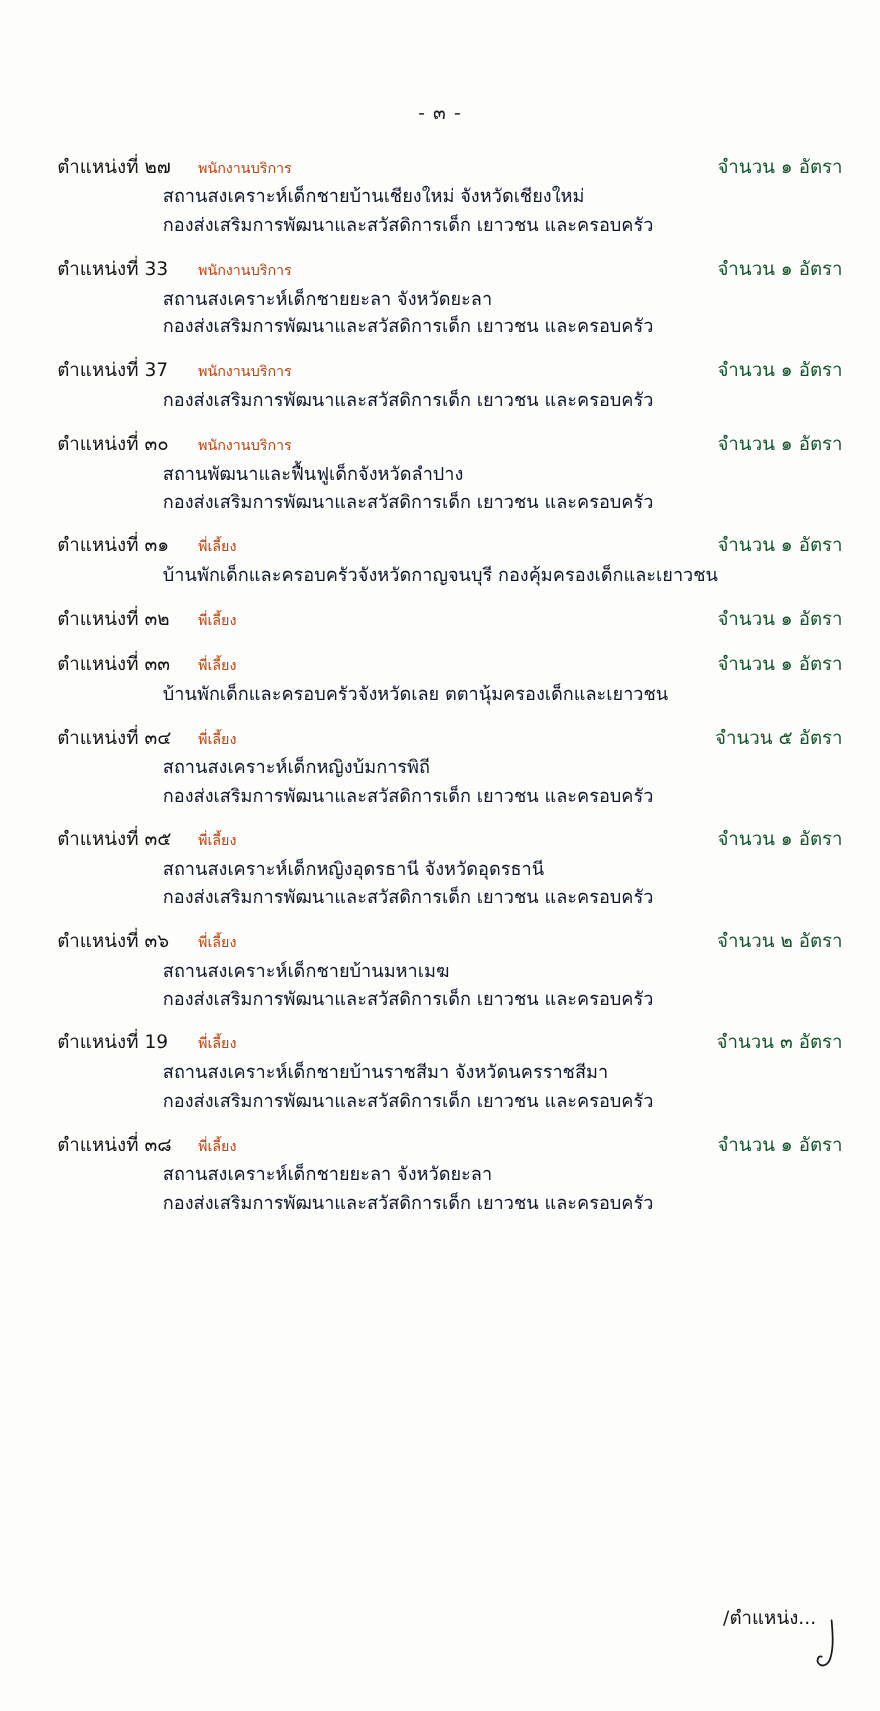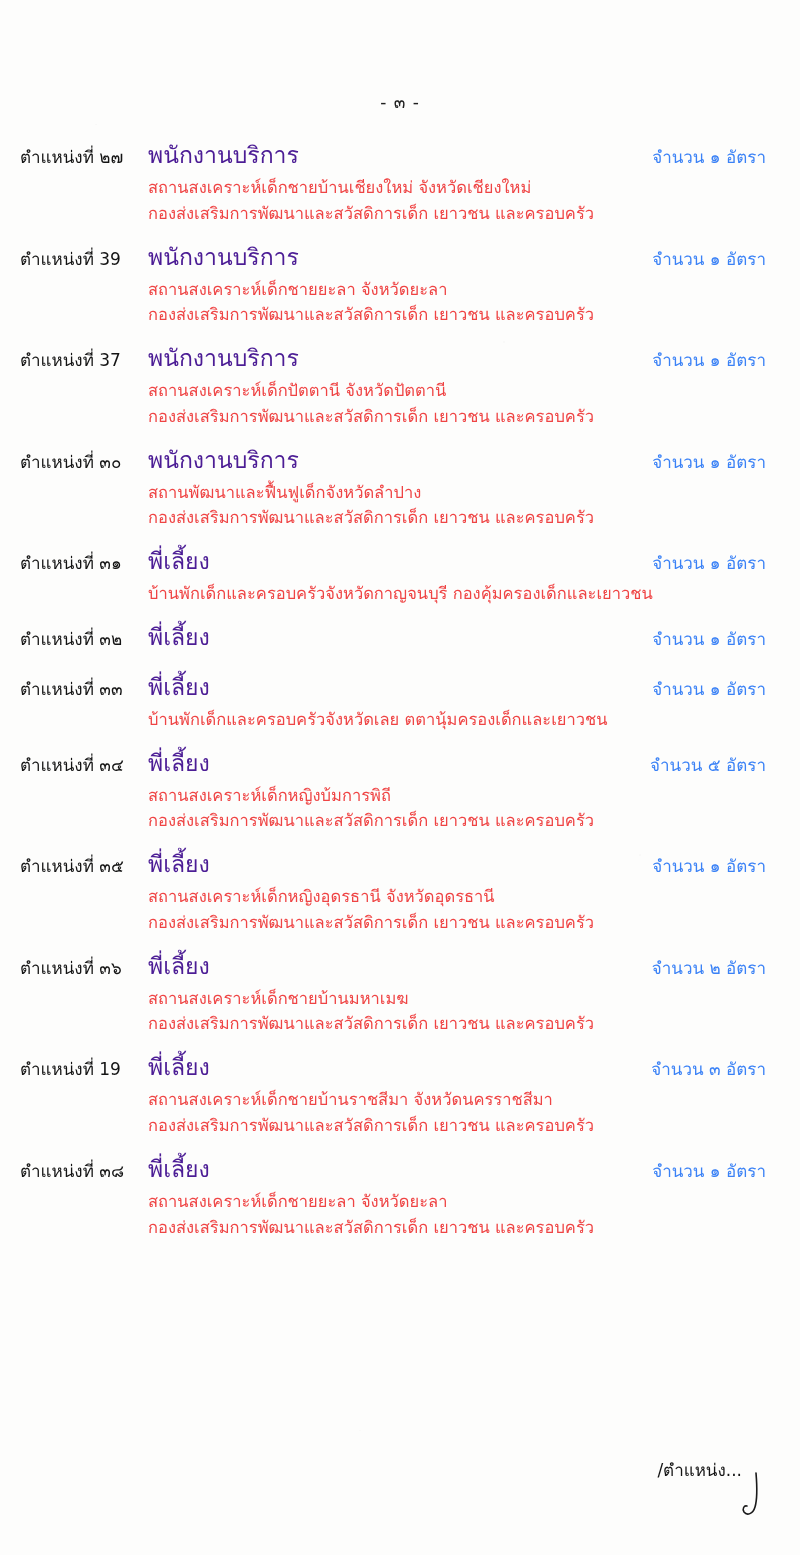--- a/index.html
+++ b/index.html
@@ -46,44 +46,45 @@
   .entries {
     margin-top: 22px;
   }
   .entry {
     position: relative;
     margin-bottom: 14px;
   }
   .entry-head {
     display: flex;
     align-items: baseline;
+    margin-left: 32px;
   }
   .pos-label {
     width: 128px;
     flex: 0 0 128px;
     font-size: 17px;
     color: #141414;
     white-space: nowrap;
   }
   .pos-title {
     flex: 1 1 auto;
-    font-size: 23px;
-    color: #4c1d95;
+    font-size: 13px;
+    color: #c2410c;
   }
   .pos-count {
     flex: 0 0 auto;
     font-size: 17px;
-    color: #3b82f6;
+    color: #14532d;
     white-space: nowrap;
     text-align: left;
     padding-right: 14px;
   }
   .detail {
     font-size: 16.5px;
-    color: #ef4444;
+    color: #0f172a;
     margin-left: 128px;
     margin-top: 4px;
     line-height: 1.32;
   }
   .footnote {
     position: absolute;
     right: 58px;
     bottom: 72px;
     font-size: 17px;
     color: #141414;
@@ -110,35 +111,34 @@
         <div class="pos-label">ตำแหน่งที่ ๒๗</div>
         <div class="pos-title">พนักงานบริการ</div>
         <div class="pos-count">จำนวน ๑ อัตรา</div>
       </div>
       <div class="detail">สถานสงเคราะห์เด็กชายบ้านเชียงใหม่ จังหวัดเชียงใหม่</div>
       <div class="detail">กองส่งเสริมการพัฒนาและสวัสดิการเด็ก เยาวชน และครอบครัว</div>
     </div>
 
     <div class="entry">
       <div class="entry-head">
-        <div class="pos-label">ตำแหน่งที่ 39</div>
+        <div class="pos-label">ตำแหน่งที่ 33</div>
         <div class="pos-title">พนักงานบริการ</div>
         <div class="pos-count">จำนวน ๑ อัตรา</div>
       </div>
       <div class="detail">สถานสงเคราะห์เด็กชายยะลา จังหวัดยะลา</div>
       <div class="detail">กองส่งเสริมการพัฒนาและสวัสดิการเด็ก เยาวชน และครอบครัว</div>
     </div>
 
     <div class="entry">
       <div class="entry-head">
         <div class="pos-label">ตำแหน่งที่ 37</div>
         <div class="pos-title">พนักงานบริการ</div>
         <div class="pos-count">จำนวน ๑ อัตรา</div>
       </div>
-      <div class="detail">สถานสงเคราะห์เด็กปัตตานี จังหวัดปัตตานี</div>
       <div class="detail">กองส่งเสริมการพัฒนาและสวัสดิการเด็ก เยาวชน และครอบครัว</div>
     </div>
 
     <div class="entry">
       <div class="entry-head">
         <div class="pos-label">ตำแหน่งที่ ๓๐</div>
         <div class="pos-title">พนักงานบริการ</div>
         <div class="pos-count">จำนวน ๑ อัตรา</div>
       </div>
       <div class="detail">สถานพัฒนาและฟื้นฟูเด็กจังหวัดลำปาง</div>

